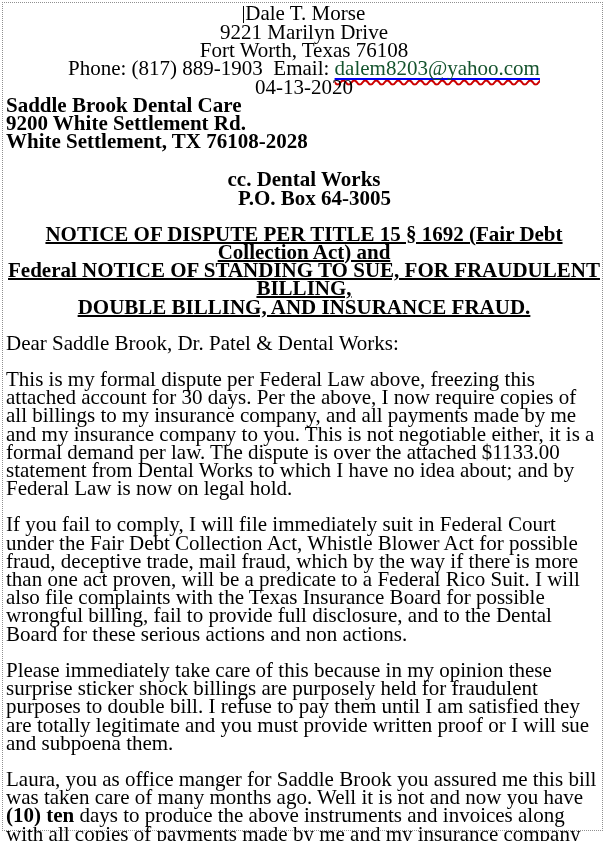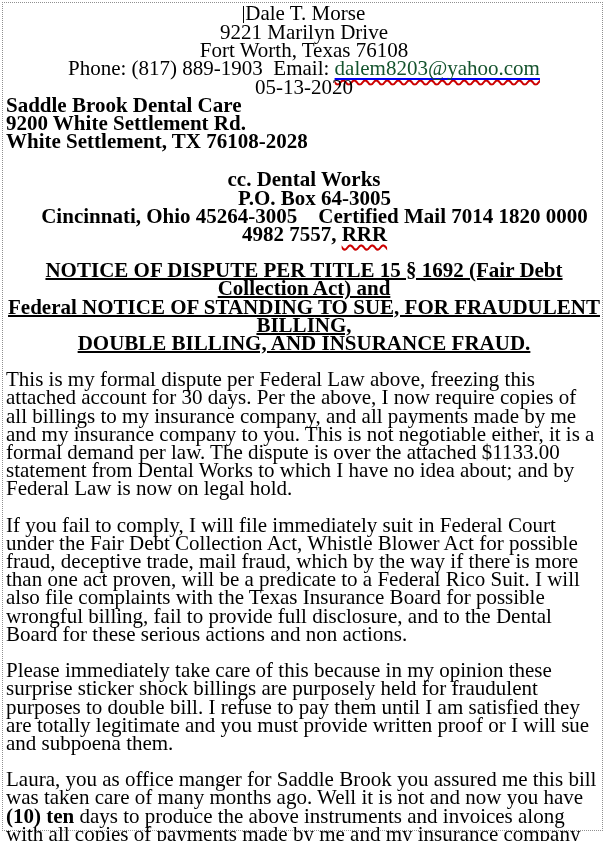--- a/index.html
+++ b/index.html
@@ -71,41 +71,41 @@
 <body>
 
 <div class="canvas">
   <div class="page">
 
     <div class="block center">
       <div><span class="caret"></span><span>Dale T. Morse</span></div>
       <div>9221 Marilyn Drive</div>
       <div>Fort Worth, Texas 76108</div>
       <div class="prewrap"><span>Phone: (817) 889-1903  Email: </span><span class="squiggle"><a class="email-link" href="#">dalem8203@yahoo.com</a></span></div>
-      <div>05-13-2020</div>
+      <div>04-13-2020</div>
     </div>
 
     <div class="block bold">
       <div>Saddle Brook Dental Care</div>
       <div>9200 White Settlement Rd.</div>
       <div>White Settlement, TX 76108-2028</div>
     </div>
 
     <div class="block bold mt20">
       <div>cc. Dental Works</div>
       <div class="indent">P.O. Box 64-3005</div>
-      <div class="indent prewrap"><span>Cincinnati, Ohio 45264-3005    </span><span>Certified Mail 7014 1820 0000 4982 7557, </span><span class="squiggle">RRR</span></div>
     </div>
 
     <div class="block center mt18">
       <div class="heading-line"><span>NOTICE OF DISPUTE PER TITLE 15 § 1692 (Fair Debt Collection Act) and</span></div>
       <div class="heading-line"><span>Federal NOTICE OF STANDING TO SUE, FOR FRAUDULENT BILLING,</span></div>
       <div class="heading-line"><span>DOUBLE BILLING, AND INSURANCE FRAUD.</span></div>
     </div>
 
+    <div class="para">Dear Saddle Brook, Dr. Patel &amp; Dental Works:</div>
 
     <div class="para">This is my formal dispute per Federal Law above, freezing this attached account for 30 days. Per the above, I now require copies of all billings to my insurance company, and all payments made by me and my insurance company to you. This is not negotiable either, it is a formal demand per law. The dispute is over the attached $1133.00 statement from Dental Works to which I have no idea about; and by Federal Law is now on legal hold.</div>
     <div class="para">If you fail to comply, I will file immediately suit in Federal Court under the Fair Debt Collection Act, Whistle Blower Act for possible fraud, deceptive trade, mail fraud, which by the way if there is more than one act proven, will be a predicate to a Federal Rico Suit. I will also file complaints with the Texas Insurance Board for possible wrongful billing, fail to provide full disclosure, and to the Dental Board for these serious actions and non actions.</div>
     <div class="para">Please immediately take care of this because in my opinion these surprise sticker shock billings are purposely held for fraudulent purposes to double bill. I refuse to pay them until I am satisfied they are totally legitimate and you must provide written proof or I will sue and subpoena them.</div>
     <div class="para"><span>Laura, you as office manger for Saddle Brook you assured me this bill was taken care of many months ago. Well it is not and now you have </span><span class="bold">(10) ten</span><span> days to produce the above instruments and invoices along with all copies of payments made by me and my insurance company to you, or I will file a $500,000.00 Law Suit in the United States District Court for the Northern District of Texas.</span></div>
 
     <div class="para">Sincerely,</div>
     <div class="para mt36">Dale T. Morse</div>
 
   </div>

